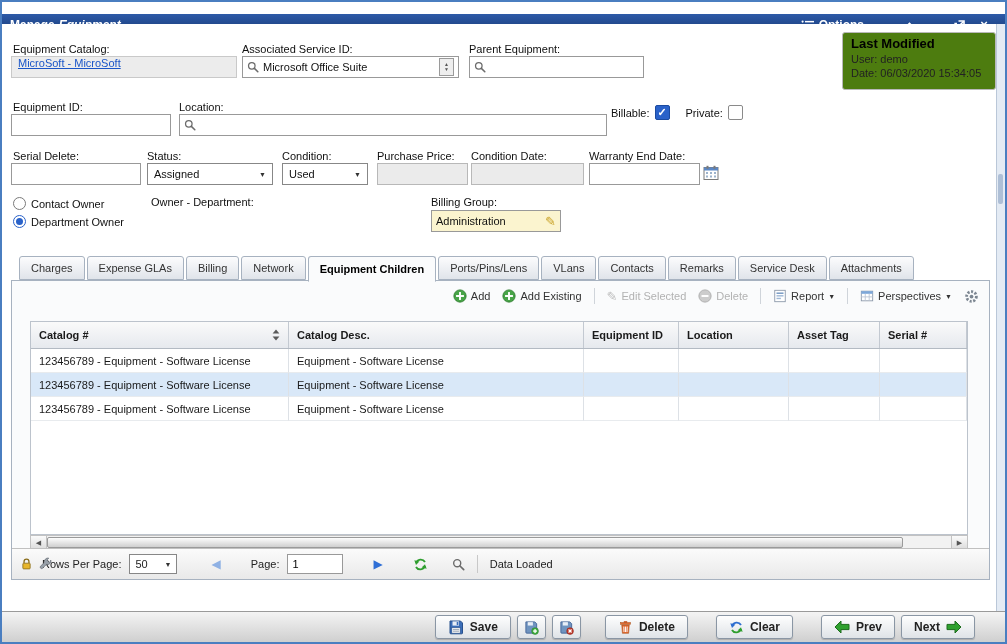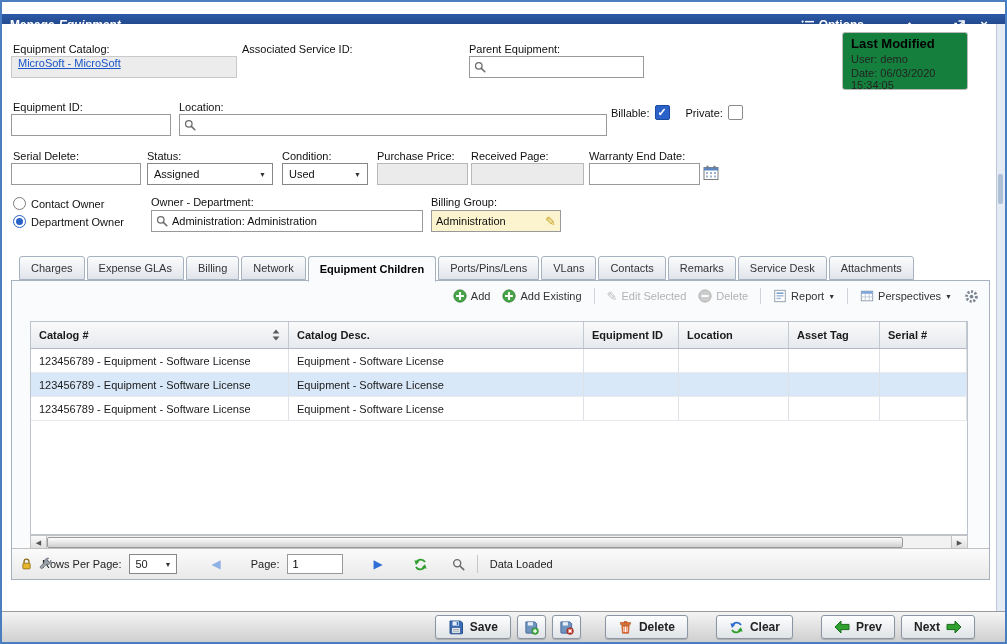--- a/index.html
+++ b/index.html
@@ -35,22 +35,22 @@
        align-items:center;justify-content:center;font-size:5px;line-height:5px;color:#555;flex:none;}
   .cb{position:relative;width:15px;height:15px;box-sizing:border-box;border:1px solid #8a8a8a;background:#fff;
       display:flex;align-items:center;justify-content:center;border-radius:2px;flex:none;}
   .cb .mark{display:none;color:#fff;font-size:11px;font-weight:bold;line-height:11px;}
   .cb.on{background:#2a62c9;border-color:#1c4ba0;}
   .cb.on .mark{display:block;}
   .radio{width:13px;height:13px;box-sizing:border-box;border:1px solid #7a7a7a;border-radius:50%;background:#fff;flex:none;}
   .radio.on{border-color:#2a62c9;}
   .radio.on::after{content:"";display:block;width:7px;height:7px;border-radius:50%;background:#2a62c9;margin:2px;}
   .hgroup{position:absolute;display:flex;align-items:center;gap:5px;font-size:11px;color:#101010;}
-  .lastmod{position:absolute;left:840px;top:8px;width:126px;height:58px;box-sizing:border-box;
-       background:#15803d;border:1px solid #b9b9b9;border-radius:3px;padding:3px 8px;}
+  .lastmod{position:absolute;left:840px;top:8px;width:154px;height:58px;box-sizing:border-box;
+       background:#4d7c0f;border:1px solid #b9b9b9;border-radius:3px;padding:3px 8px;}
   .lastmod .lm-title{font-size:13px;font-weight:bold;color:#000;}
   .lastmod .lm-line{font-size:11px;color:#222;margin-top:2px;}
   .pencil{color:#c9a227;font-size:13px;line-height:13px;}
   
   .tabs{position:absolute;left:9px;top:231px;height:25px;display:flex;align-items:flex-end;padding-left:8px;gap:2px;z-index:3;}
   .tab{box-sizing:border-box;height:24px;padding:7px 11px;display:flex;align-items:center;
        background:linear-gradient(#fcfcfd,#e0e4ea);border:1px solid #a7b2c0;border-radius:3px 3px 0 0;
        font-size:11px;color:#333;cursor:default;white-space:nowrap;}
   .tab.active{height:26px;margin-bottom:-2px;background:#fafbfc;border-bottom:1px solid #fafbfc;font-weight:bold;color:#000;}
   .panel{position:absolute;left:9px;top:256px;width:979px;height:300px;box-sizing:border-box;
@@ -154,20 +154,33 @@
   </div>
 
   <div class="content">
 
     <div class="lbl" style="left:11px;top:19px;">Equipment Catalog:</div>
     <div class="catalogbox" style="left:9px;top:32px;width:226px;">
       <a>MicroSoft - MicroSoft</a>
     </div>
 
     <div class="lbl" style="left:240px;top:19px;">Associated Service ID:</div>
+    <div class="lookup" style="left:240px;top:32px;width:217px;">
+      <span>
+          <svg width="12" height="12" viewBox="0 0 14 14">
+            <circle cx="5.6" cy="5.6" r="3.8" fill="none" stroke="#6b6b6b" stroke-width="1.5"></circle>
+            <line x1="8.6" y1="8.6" x2="12.6" y2="12.6" stroke="#6b6b6b" stroke-width="1.8" stroke-linecap="round"></line>
+          </svg>
+        </span>
+      <input class="bare" value="Microsoft Office Suite" style="">
+      <span class="stepper">
+          <span>▲</span>
+          <span>▼</span>
+        </span>
+    </div>
 
     <div class="lbl" style="left:467px;top:19px;">Parent Equipment:</div>
     <div class="lookup" style="left:467px;top:32px;width:175px;">
       <span>
           <svg width="12" height="12" viewBox="0 0 14 14">
             <circle cx="5.6" cy="5.6" r="3.8" fill="none" stroke="#6b6b6b" stroke-width="1.5"></circle>
             <line x1="8.6" y1="8.6" x2="12.6" y2="12.6" stroke="#6b6b6b" stroke-width="1.8" stroke-linecap="round"></line>
           </svg>
         </span>
       <input class="bare" value="" style="">
@@ -214,21 +227,21 @@
 
     <div class="lbl" style="left:280px;top:126px;">Condition:</div>
     <div class="sel" style="left:280px;top:139px;width:86px;">
       <span>Used</span>
       <span class="caret">▼</span>
     </div>
 
     <div class="lbl" style="left:375px;top:126px;">Purchase Price:</div>
     <input class="inp dis" style="left: 375px; top: 139px; width: 91px;" disabled="" value="">
 
-    <div class="lbl" style="left:469px;top:126px;">Received Page:</div>
+    <div class="lbl" style="left:469px;top:126px;">Condition Date:</div>
     <input class="inp dis" style="left: 469px; top: 139px; width: 113px;" disabled="" value="">
 
     <div class="lbl" style="left:587px;top:126px;">Warranty End Date:</div>
     <input class="inp" style="left: 587px; top: 139px; width: 111px;" value="">
     <span style="position:absolute;left:701px;top:141px;">
       <span><svg width="16" height="16" viewBox="0 0 16 16">
             <rect x="1" y="2.5" width="14" height="12" fill="#fff" stroke="#7a7a7a"></rect>
             <rect x="1" y="2.5" width="14" height="3" fill="#5b87c5"></rect>
             <rect x="3.5" y="0.8" width="2" height="3" fill="#7a7a7a"></rect>
             <rect x="10.5" y="0.8" width="2" height="3" fill="#7a7a7a"></rect>
@@ -246,29 +259,20 @@
     <div class="hgroup" style="left:11px;top:173px;">
       <span class="radio"></span>
       <span>Contact Owner</span>
     </div>
     <div class="hgroup" style="left:11px;top:191px;">
       <span class="radio on"></span>
       <span>Department Owner</span>
     </div>
 
     <div class="lbl" style="left:149px;top:172px;">Owner - Department:</div>
-    <div class="lookup" style="left:149px;top:186px;width:272px;">
-      <span>
-          <svg width="12" height="12" viewBox="0 0 14 14">
-            <circle cx="5.6" cy="5.6" r="3.8" fill="none" stroke="#6b6b6b" stroke-width="1.5"></circle>
-            <line x1="8.6" y1="8.6" x2="12.6" y2="12.6" stroke="#6b6b6b" stroke-width="1.8" stroke-linecap="round"></line>
-          </svg>
-        </span>
-      <input class="bare" value="Administration: Administration" style="">
-    </div>
 
     <div class="lbl" style="left:429px;top:172px;">Billing Group:</div>
     <div class="lookup" style="left:429px;top:186px;width:130px;background:#fbf4cf;">
       <input class="bare" value="Administration" style="">
       <span class="pencil"><span>✎</span></span>
     </div>
 
     <div class="tabs">
       <div class="tab">
           <span>Charges</span>

